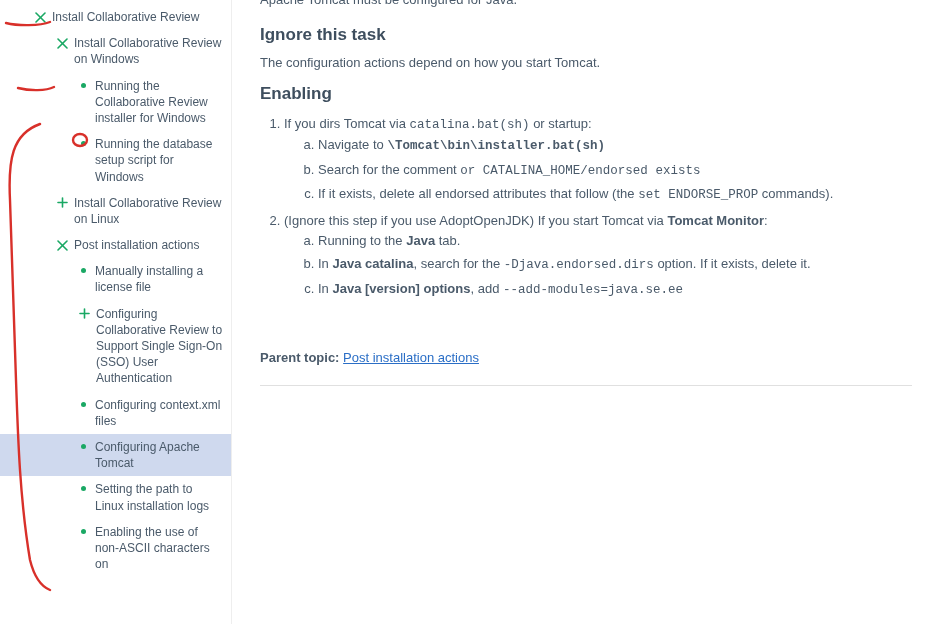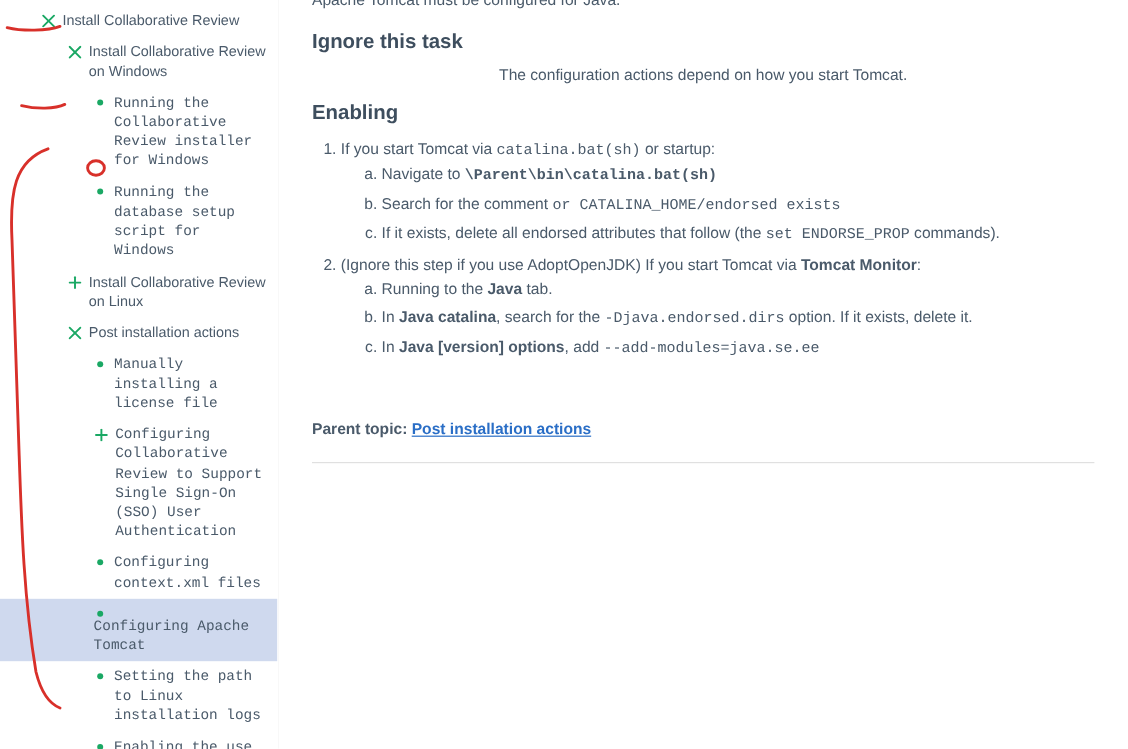--- a/index.html
+++ b/index.html
@@ -27,78 +27,76 @@
   display: flex;
   align-items: flex-start;
   padding: 5px 8px 5px 12px;
   font-size: 12px;
   line-height: 1.35;
   color: #4a5a6a;
   cursor: pointer;
 }
 .nav-item.selected {
   background: #cfd9ee;
-  flex-direction: column;
 }
 .nav-icon {
   width: 12px;
   height: 12px;
   margin-right: 6px;
   flex-shrink: 0;
   margin-top: 2px;
   display: inline-flex;
   align-items: center;
   justify-content: center;
 }
 .nav-label { flex: 1; }
 
 .bullet-green {
   width: 5px; height: 5px; background: #1aa864; border-radius: 50%;
   margin-top: 5px; margin-left: 3px; margin-right: 9px; flex-shrink: 0;
 }
 
 .indent-0 { padding-left: 34px; }
 .indent-1 { padding-left: 56px; }
-.indent-2 { padding-left: 78px; font-family: Liberation Mono, monospace; }
+.indent-2 { padding-left: 78px; }
 
 .main {
   flex: 1;
   padding: 0 28px 20px 28px;
   overflow-y: auto;
   color: #4a5a6a;
 }
 .truncated-top {
   color: #4a5a6a;
   font-size: 13px;
   margin-top: -8px;
   margin-bottom: 18px;
 }
 h2.section {
   font-size: 17px;
   font-weight: 600;
   color: #3e4e5e;
   margin: 14px 0 10px;
 }
-.para { font-size: 13px; color: #4a5a6a; margin-bottom: 14px; text-align: center; }
+.para { font-size: 13px; color: #4a5a6a; margin-bottom: 14px; }
 ol.proc { padding-left: 24px; font-size: 13px; color: #4a5a6a; }
 ol.proc > li { margin-bottom: 6px; line-height: 1.5; }
 ol.sub { list-style-type: lower-alpha; padding-left: 34px; }
 ol.sub > li { margin-bottom: 4px; line-height: 1.5; }
 code, .mono {
   font-family: "Consolas","Courier New",monospace;
   font-size: 12.5px;
   color: #4a5a6a;
   text-align: right;
 }
 .parent-topic {
   margin-top: 50px;
   padding-bottom: 20px;
   border-bottom: 1px solid #e0e0e0;
   font-size: 13px;
-  font-weight: bold;
 }
 .parent-topic a { color: #2a6ec6; text-decoration: underline; }
 
 .annot { position: absolute; pointer-events: none; }
 
 ::-webkit-scrollbar { width: 10px; }
 ::-webkit-scrollbar-thumb { background: #c8c8c8; border-radius: 0; }
 ::-webkit-scrollbar-track { background: #f0f0f0; }
 </style>
 </head>
@@ -196,24 +194,24 @@
   <div class="main">
     <div class="truncated-top">Apache Tomcat must be configured for Java.</div>
 
     <h2 class="section">Ignore this task</h2>
     <p class="para">The configuration actions depend on how you start Tomcat.</p>
 
     <h2 class="section">Enabling</h2>
 
     <ol class="proc">
       <li>
-        <span>If you start Tomcat via </span><code class="mono">catalina.bat(sh)</code><span> or startup:</span>
+        <span>If you dirs Tomcat via </span><code class="mono">catalina.bat(sh)</code><span> or startup:</span>
         <ol class="sub">
           <li>
-            <span>Navigate to </span><b><code class="mono">\Parent\bin\catalina.bat(sh)</code></b>
+            <span>Navigate to </span><b><code class="mono">\Tomcat\bin\installer.bat(sh)</code></b>
           </li>
           <li>
             <span>Search for the comment </span><code class="mono">or  CATALINA_HOME/endorsed exists</code>
           </li>
           <li>
             <span>If it exists, delete all endorsed attributes that follow (the </span><code class="mono">set  ENDORSE_PROP</code><span> commands).</span>
           </li>
         </ol>
       </li>
       <li>

